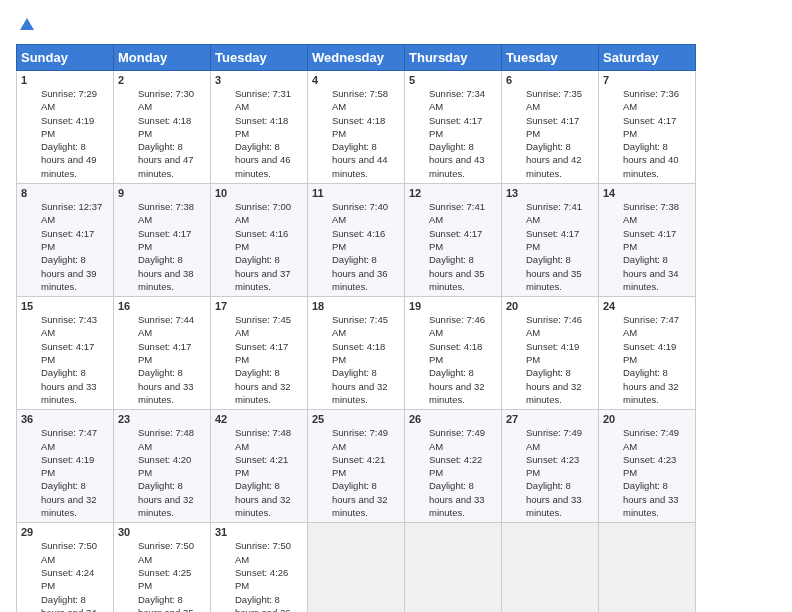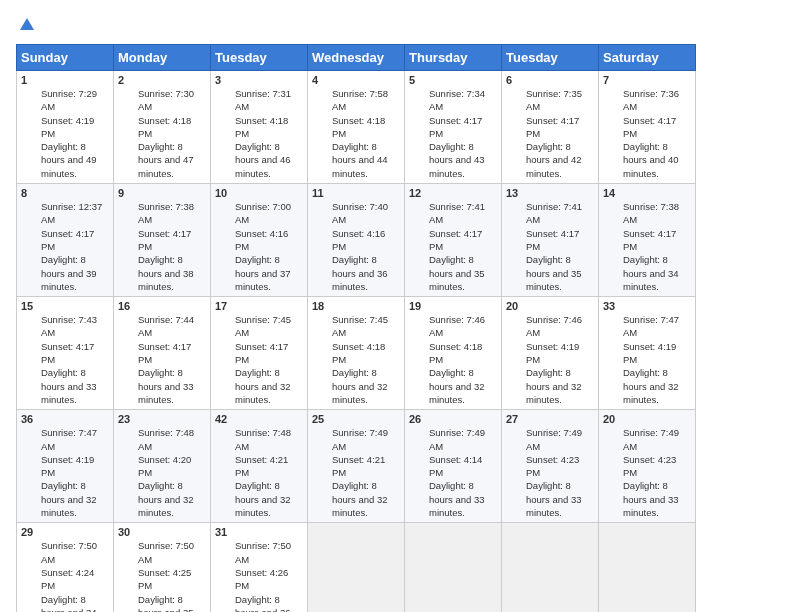--- a/index.html
+++ b/index.html
@@ -211,21 +211,21 @@
           </td>
           <td>
             <span class="day-num">19</span>
             <div class="day-info"><span>Sunrise: 7:46 AM</span><br><span>Sunset: 4:18 PM</span><br><span>Daylight: 8 hours and 32 minutes.</span></div>
           </td>
           <td>
             <span class="day-num">20</span>
             <div class="day-info"><span>Sunrise: 7:46 AM</span><br><span>Sunset: 4:19 PM</span><br><span>Daylight: 8 hours and 32 minutes.</span></div>
           </td>
           <td>
-            <span class="day-num">33</span>
+            <span class="day-num">24</span>
             <div class="day-info"><span>Sunrise: 7:47 AM</span><br><span>Sunset: 4:19 PM</span><br><span>Daylight: 8 hours and 32 minutes.</span></div>
           </td>
         </tr>
         <tr>
           <td>
             <span class="day-num">36</span>
             <div class="day-info"><span>Sunrise: 7:47 AM</span><br><span>Sunset: 4:19 PM</span><br><span>Daylight: 8 hours and 32 minutes.</span></div>
           </td>
           <td>
             <span class="day-num">23</span>
@@ -234,21 +234,21 @@
           <td>
             <span class="day-num">42</span>
             <div class="day-info"><span>Sunrise: 7:48 AM</span><br><span>Sunset: 4:21 PM</span><br><span>Daylight: 8 hours and 32 minutes.</span></div>
           </td>
           <td>
             <span class="day-num">25</span>
             <div class="day-info"><span>Sunrise: 7:49 AM</span><br><span>Sunset: 4:21 PM</span><br><span>Daylight: 8 hours and 32 minutes.</span></div>
           </td>
           <td>
             <span class="day-num">26</span>
-            <div class="day-info"><span>Sunrise: 7:49 AM</span><br><span>Sunset: 4:14 PM</span><br><span>Daylight: 8 hours and 33 minutes.</span></div>
+            <div class="day-info"><span>Sunrise: 7:49 AM</span><br><span>Sunset: 4:22 PM</span><br><span>Daylight: 8 hours and 33 minutes.</span></div>
           </td>
           <td>
             <span class="day-num">27</span>
             <div class="day-info"><span>Sunrise: 7:49 AM</span><br><span>Sunset: 4:23 PM</span><br><span>Daylight: 8 hours and 33 minutes.</span></div>
           </td>
           <td>
             <span class="day-num">20</span>
             <div class="day-info"><span>Sunrise: 7:49 AM</span><br><span>Sunset: 4:23 PM</span><br><span>Daylight: 8 hours and 33 minutes.</span></div>
           </td>
         </tr>

